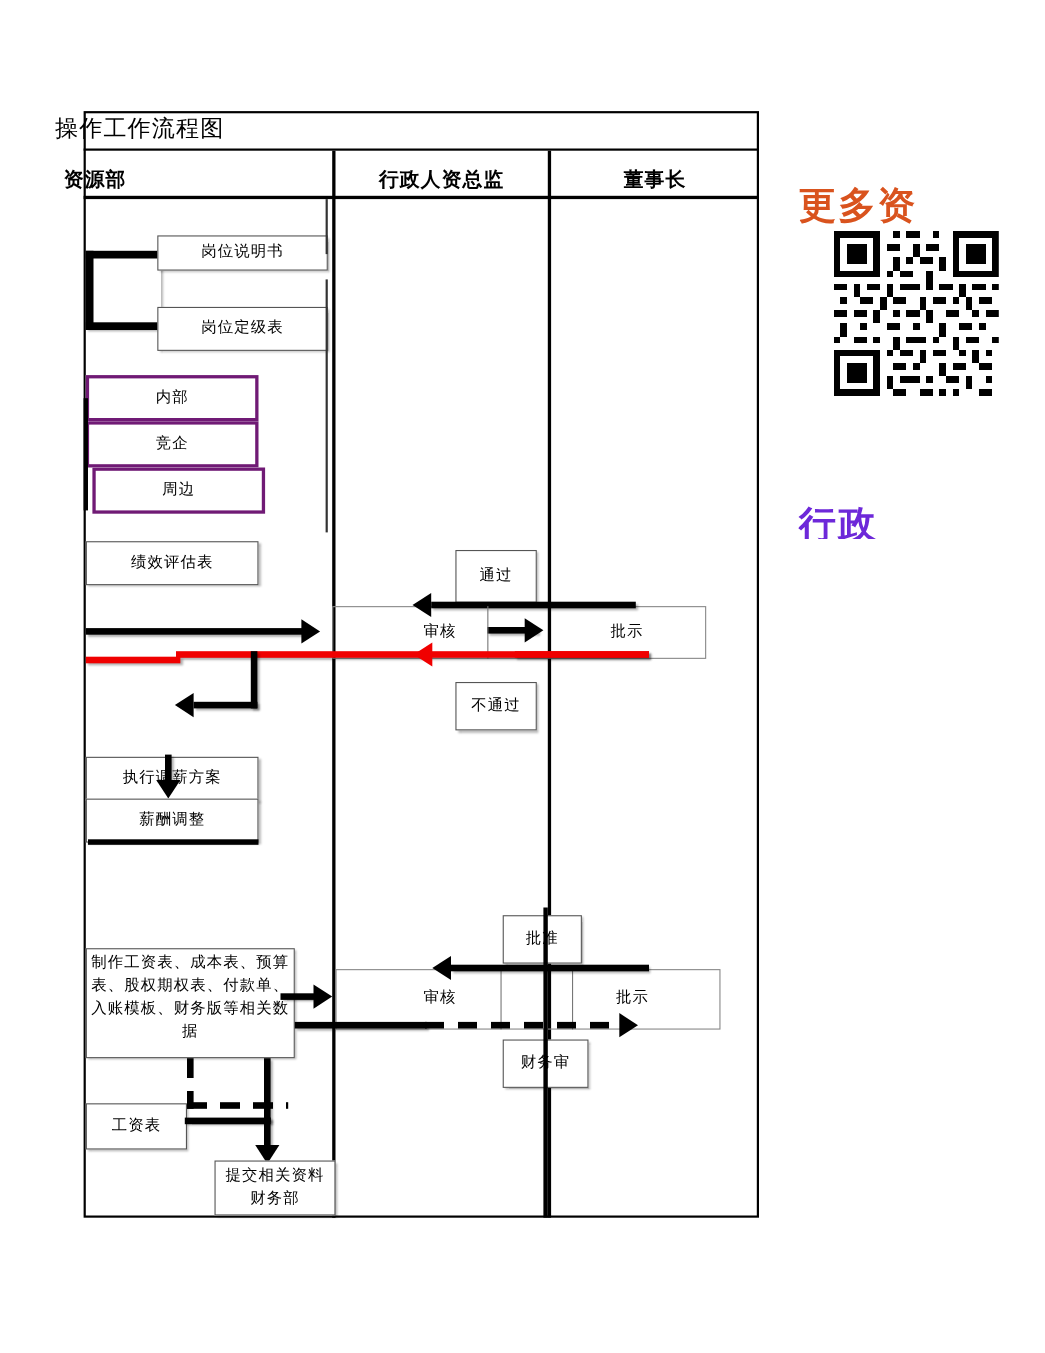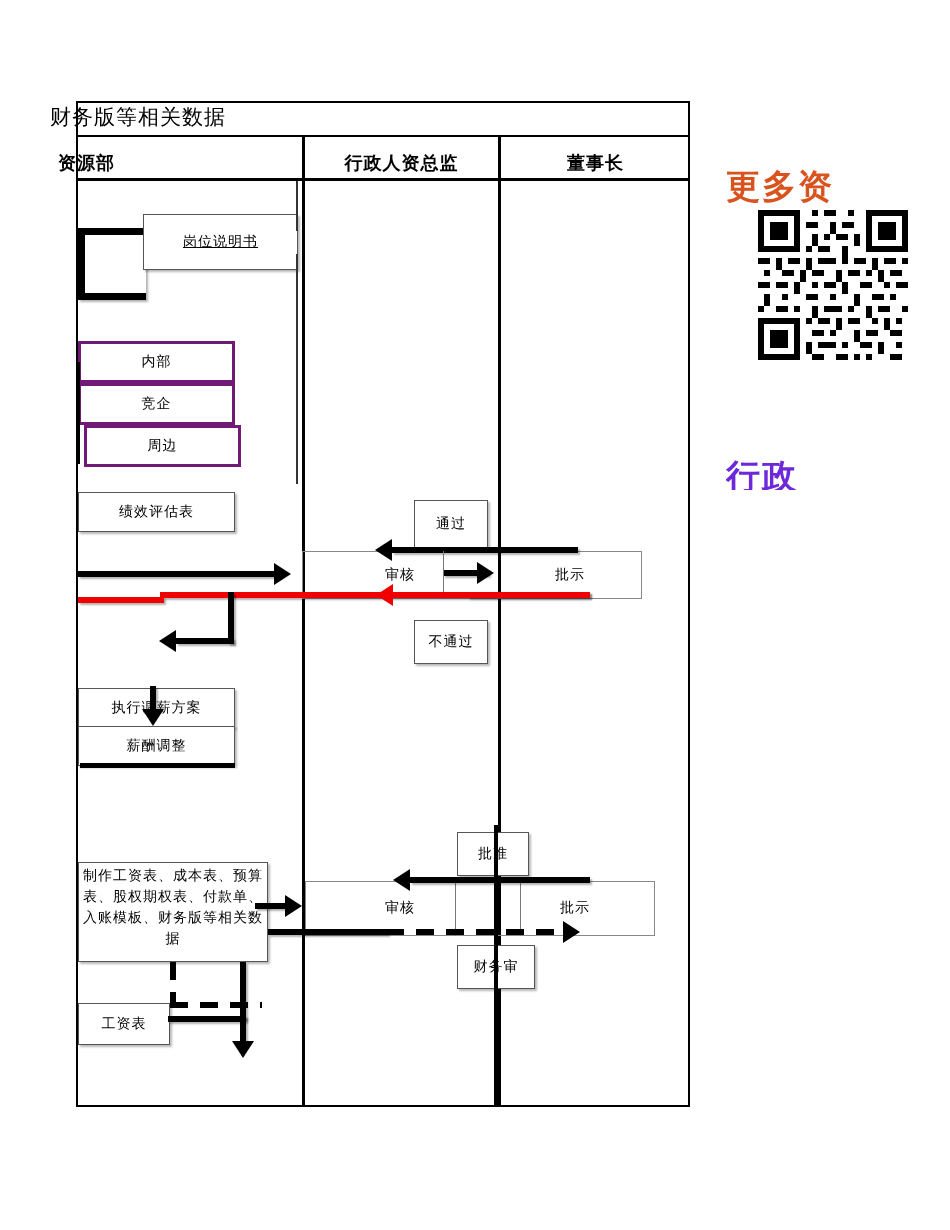--- a/index.html
+++ b/index.html
@@ -213,34 +213,35 @@
     height: 150px;
   }
 </style>
 </head>
 <body>
 
 <div id="canvas">
 
   <div class="frame outer-frame"></div>
   <div class="title-row"></div>
-  <div class="title-text">财务版等相关数据</div>
+  <div class="title-text">操作工作流程图</div>
 
   <div class="header-row"></div>
   <div class="lane-div d1"></div>
   <div class="lane-div d2"></div>
 
   <div class="lane-head h0">资源部</div>
   <div class="lane-head h1">行政人资总监</div>
   <div class="lane-head h2">董事长</div>
 
   <div class="bracket" style="left:78px; top:228px; width:68px; height:72px;"></div>
 
-  <div class="node" style="left:143px; top:214px; width:155px; height:56px;text-decoration:underline;">岗位说明书</div>
-
+  <div class="node" style="left:143px; top:214px; width:155px; height:32px;">岗位说明书</div>
+
+  <div class="node" style="left:143px; top:279px; width:155px; height:40px;">岗位定级表</div>
 
   <div class="ln thin-v" style="left:296px; top:181px; height:50px; background:#333; width:2px;"></div>
   <div class="ln thin-v" style="left:296px; top:254px; height:230px; background:#333; width:2px;"></div>
 
   <div class="node stack" style="left:78px; top:341px; width:157px; height:42px;">内部</div>
   <div class="node stack" style="left:78px; top:383px; width:157px; height:42px;text-align:center;">竞企</div>
   <div class="node stack" style="left:84px; top:425px; width:157px; height:42px;">周边</div>
   <div class="ln v" style="left:76px; top:362px; height:102px; width:4px;"></div>
 
   <div class="node" style="left:78px; top:492px; width:157px; height:40px;">绩效评估表</div>
@@ -309,20 +310,23 @@
   <div class="node" style="left:78px; top:1003px; width:92px; height:42px;">工资表</div>
 
   <div class="dash v" style="left:170px; top:962px; height:46px;"></div>
   <div class="dash" style="left:170px; top:1002px; width:92px;"></div>
 
   <div class="ln v shadowed" style="left:240px; top:962px; height:58px;"></div>
   <div class="ln h shadowed" style="left:168px; top:1016px; width:78px;"></div>
   <div class="ln v shadowed" style="left:240px; top:1016px; height:28px;"></div>
   <div class="ah down" style="left:232px; top:1041px;"></div>
 
+  <div class="node multiline" style="left:195px; top:1055px; width:110px; height:50px;">
+    <span>提交相关资料财务部</span>
+  </div>
 
   <div class="watermark">
     <div class="wm-top">更多资</div>
     <svg class="qr" viewBox="0 0 25 25" shape-rendering="crispEdges">
       <rect width="25" height="25" fill="#fff"></rect>
       <g fill="#000">
         <rect x="0" y="0" width="7" height="1"></rect>
           <rect x="0" y="1" width="1" height="5"></rect>
         <rect x="6" y="1" width="1" height="5"></rect>
           <rect x="0" y="6" width="7" height="1"></rect>

